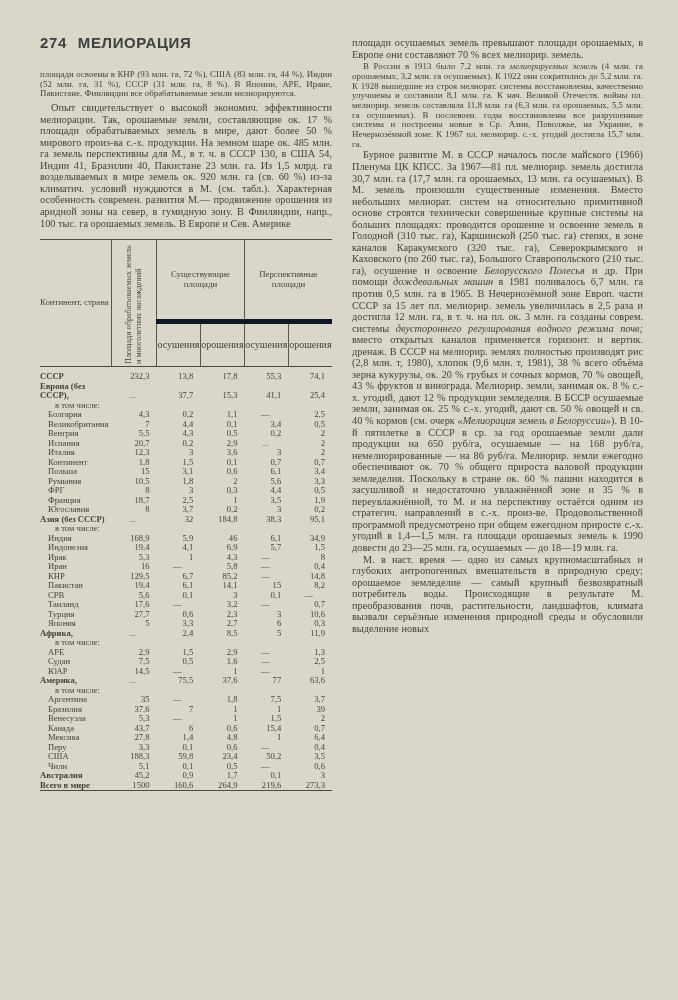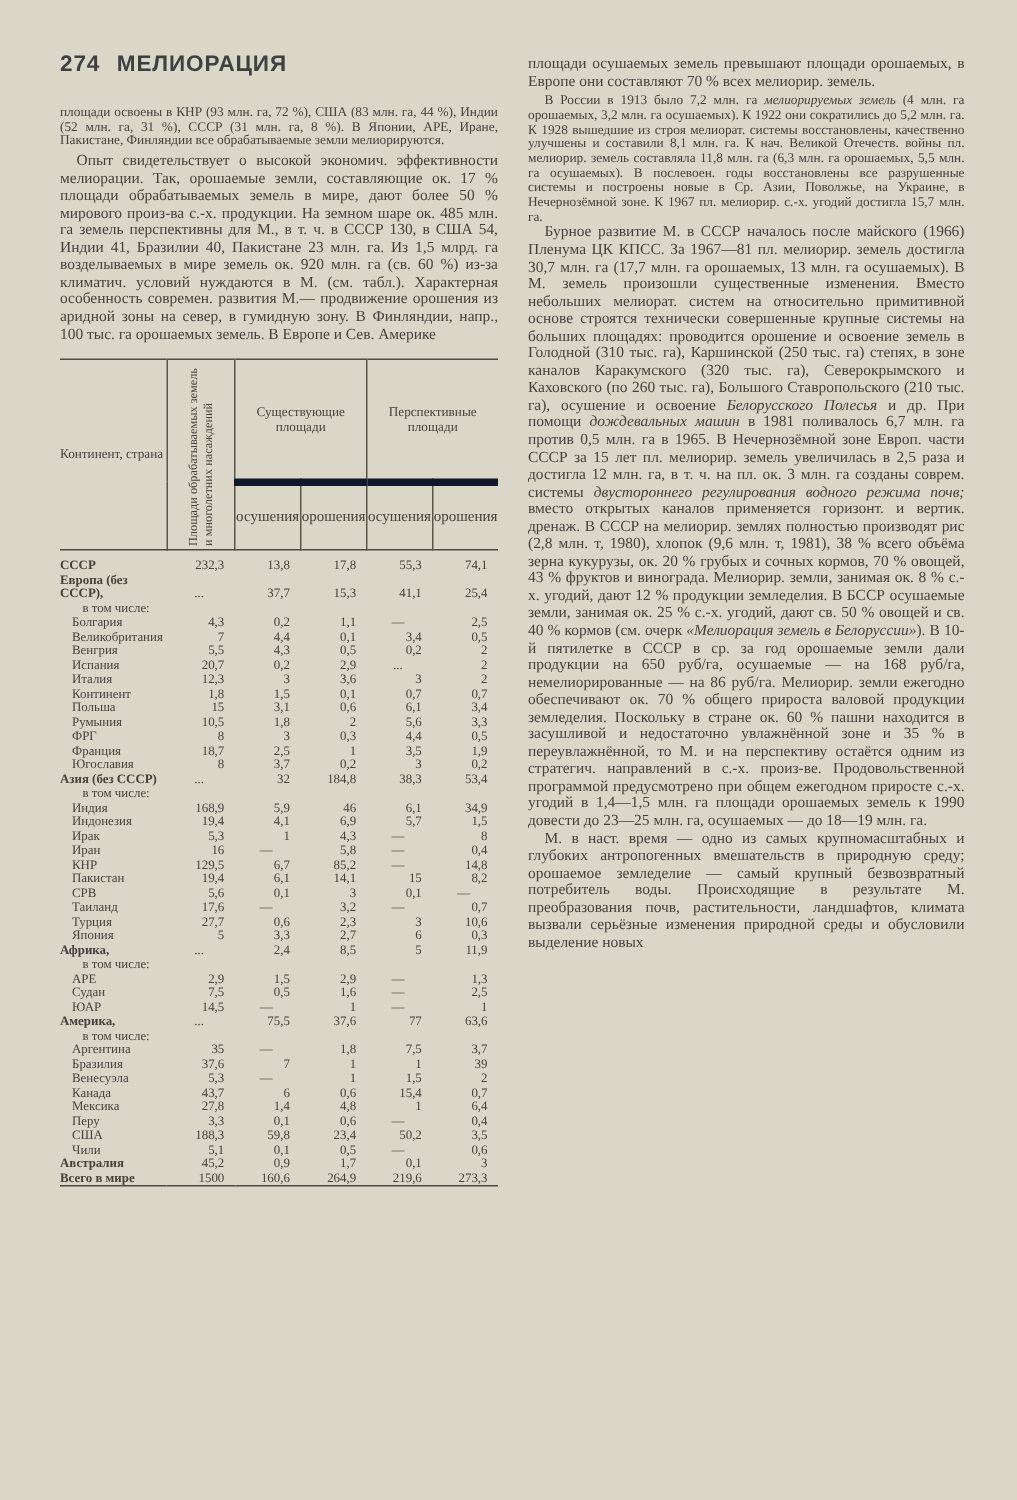--- a/index.html
+++ b/index.html
@@ -211,21 +211,21 @@
             <td class="tval">0,2</td>
             <td class="tval">3</td>
             <td class="tval">0,2</td>
           </tr>
           <tr>
             <td class="tname ind0 b">Азия (без СССР)</td>
             <td class="tval c">...</td>
             <td class="tval">32</td>
             <td class="tval">184,8</td>
             <td class="tval">38,3</td>
-            <td class="tval">53,4</td>
+            <td class="tval">95,1</td>
           </tr>
           <tr>
             <td class="tname ind2">в том числе:</td>
             <td class="tval c"></td>
             <td class="tval c"></td>
             <td class="tval c"></td>
             <td class="tval c"></td>
             <td class="tval c"></td>
           </tr>
           <tr>

